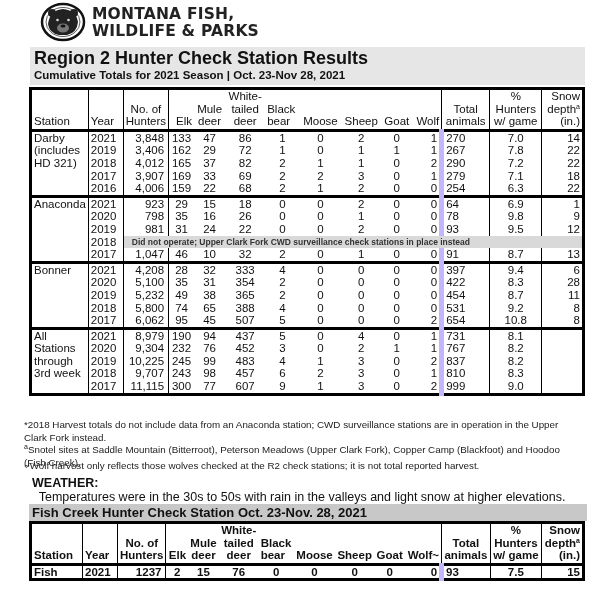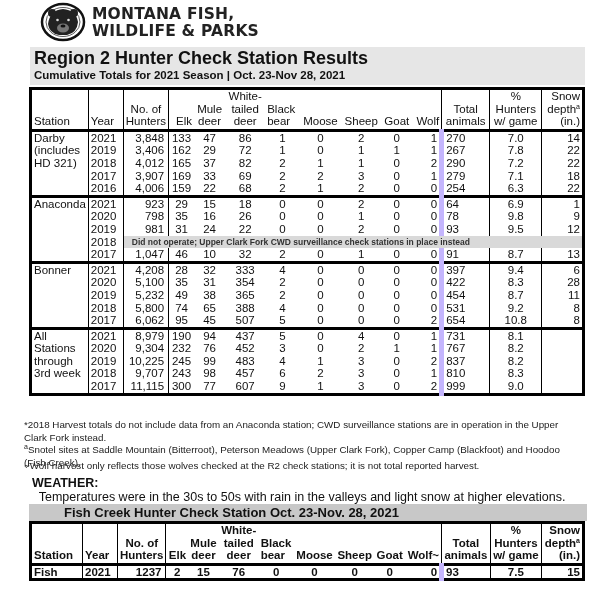--- a/index.html
+++ b/index.html
@@ -29,21 +29,21 @@
   th.b-year { border-right:1px solid #000; }
   th.b-hunters { border-right:1px solid #000; }
   th.b-total { border-left:1px solid #000; border-right:1px solid #000; }
   th.b-pct { border-right:1px solid #000; }
   tr.group-end td { border-bottom:3px solid #000; }
   tr.note-row td.note { background:#d9d9d9; font-size:8.5px; font-weight:bold; color:#333; text-align:left; padding-left:8px; }
   .fn { position:absolute; left:24px; font-size:9.8px; color:#222; line-height:13px; width:555px; }
   .weather { position:absolute; left:32px; top:476px; font-size:12.5px; color:#111; }
   .weather b { font-weight:bold; }
   .fc-titlebar { position:absolute; left:29px; top:504px; width:558px; height:17px; background:#c8c8c8; }
-  .fc-title { position:absolute; left:32px; top:504px; font-size:13px; font-weight:bold; line-height:17px; color:#111;margin-left:32px; }
+  .fc-title { position:absolute; left:32px; top:504px; font-size:13px; font-weight:bold; line-height:17px; color:#111; }
   #fc-table thead th { font-weight:bold; }
   #fc-table td { font-weight:bold; }
   sup { font-size:7px; vertical-align:top; line-height:8px; }
 </style>
 </head>
 <body>
 
 <svg class="logo" viewBox="0 0 46 40">
   <ellipse cx="23" cy="20" rx="21" ry="18" fill="#fff" stroke="#111" stroke-width="2.5"></ellipse>
   <ellipse cx="23" cy="20" rx="17" ry="14.5" fill="none" stroke="#333" stroke-width="0.8"></ellipse>

